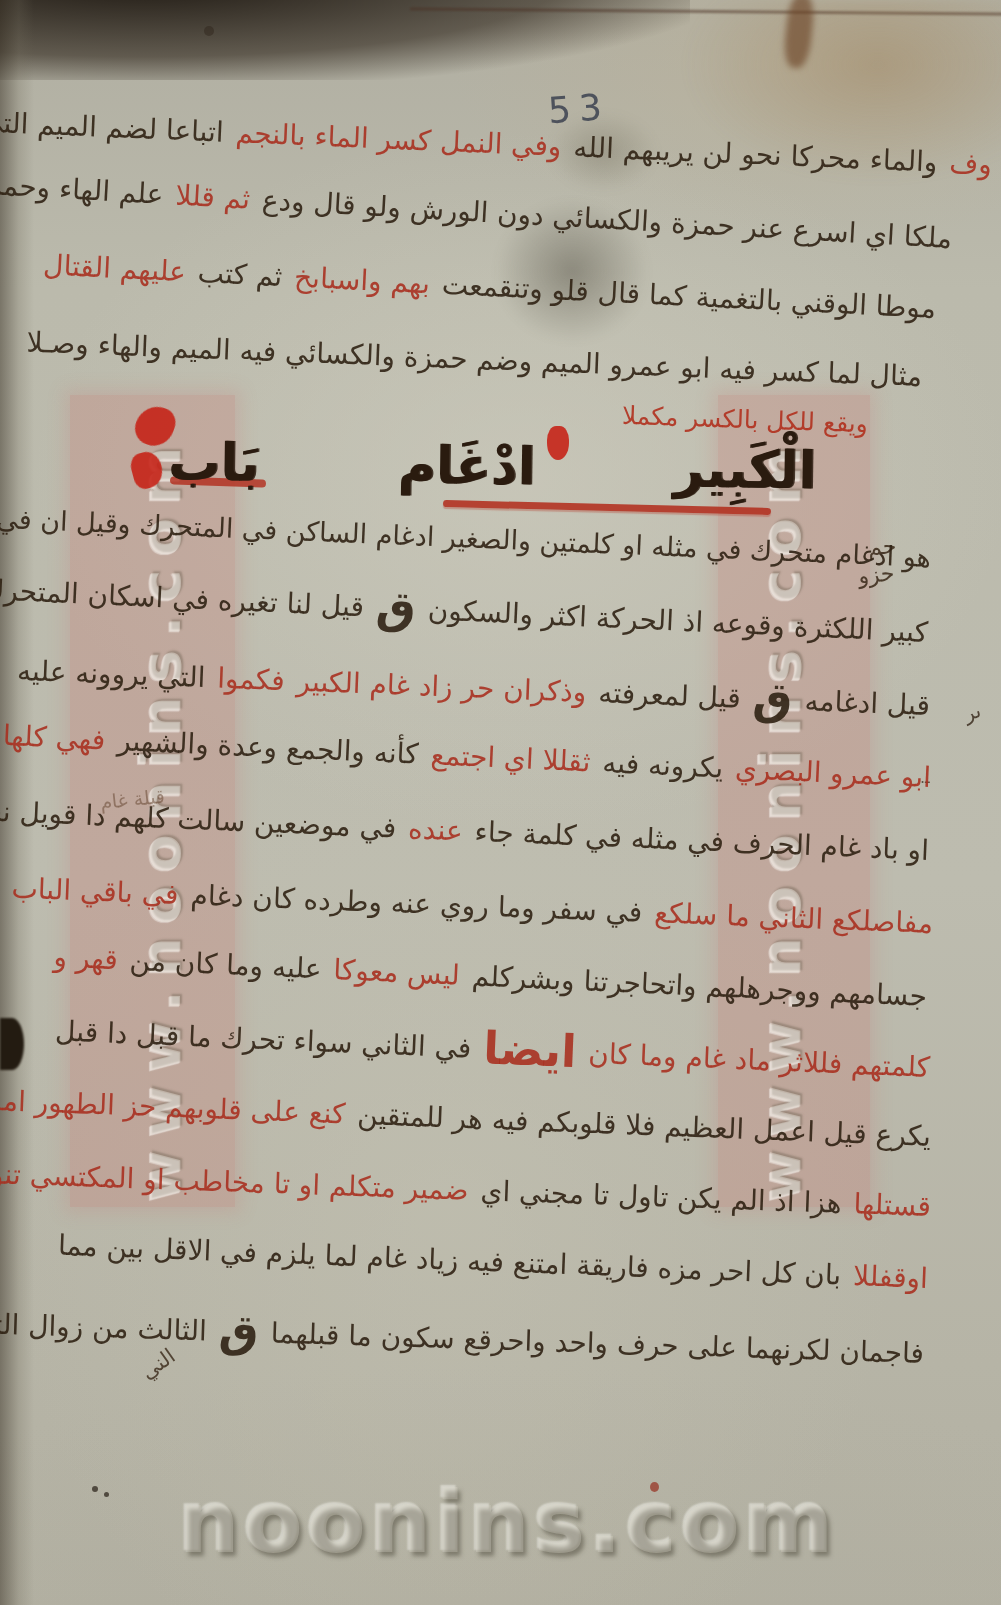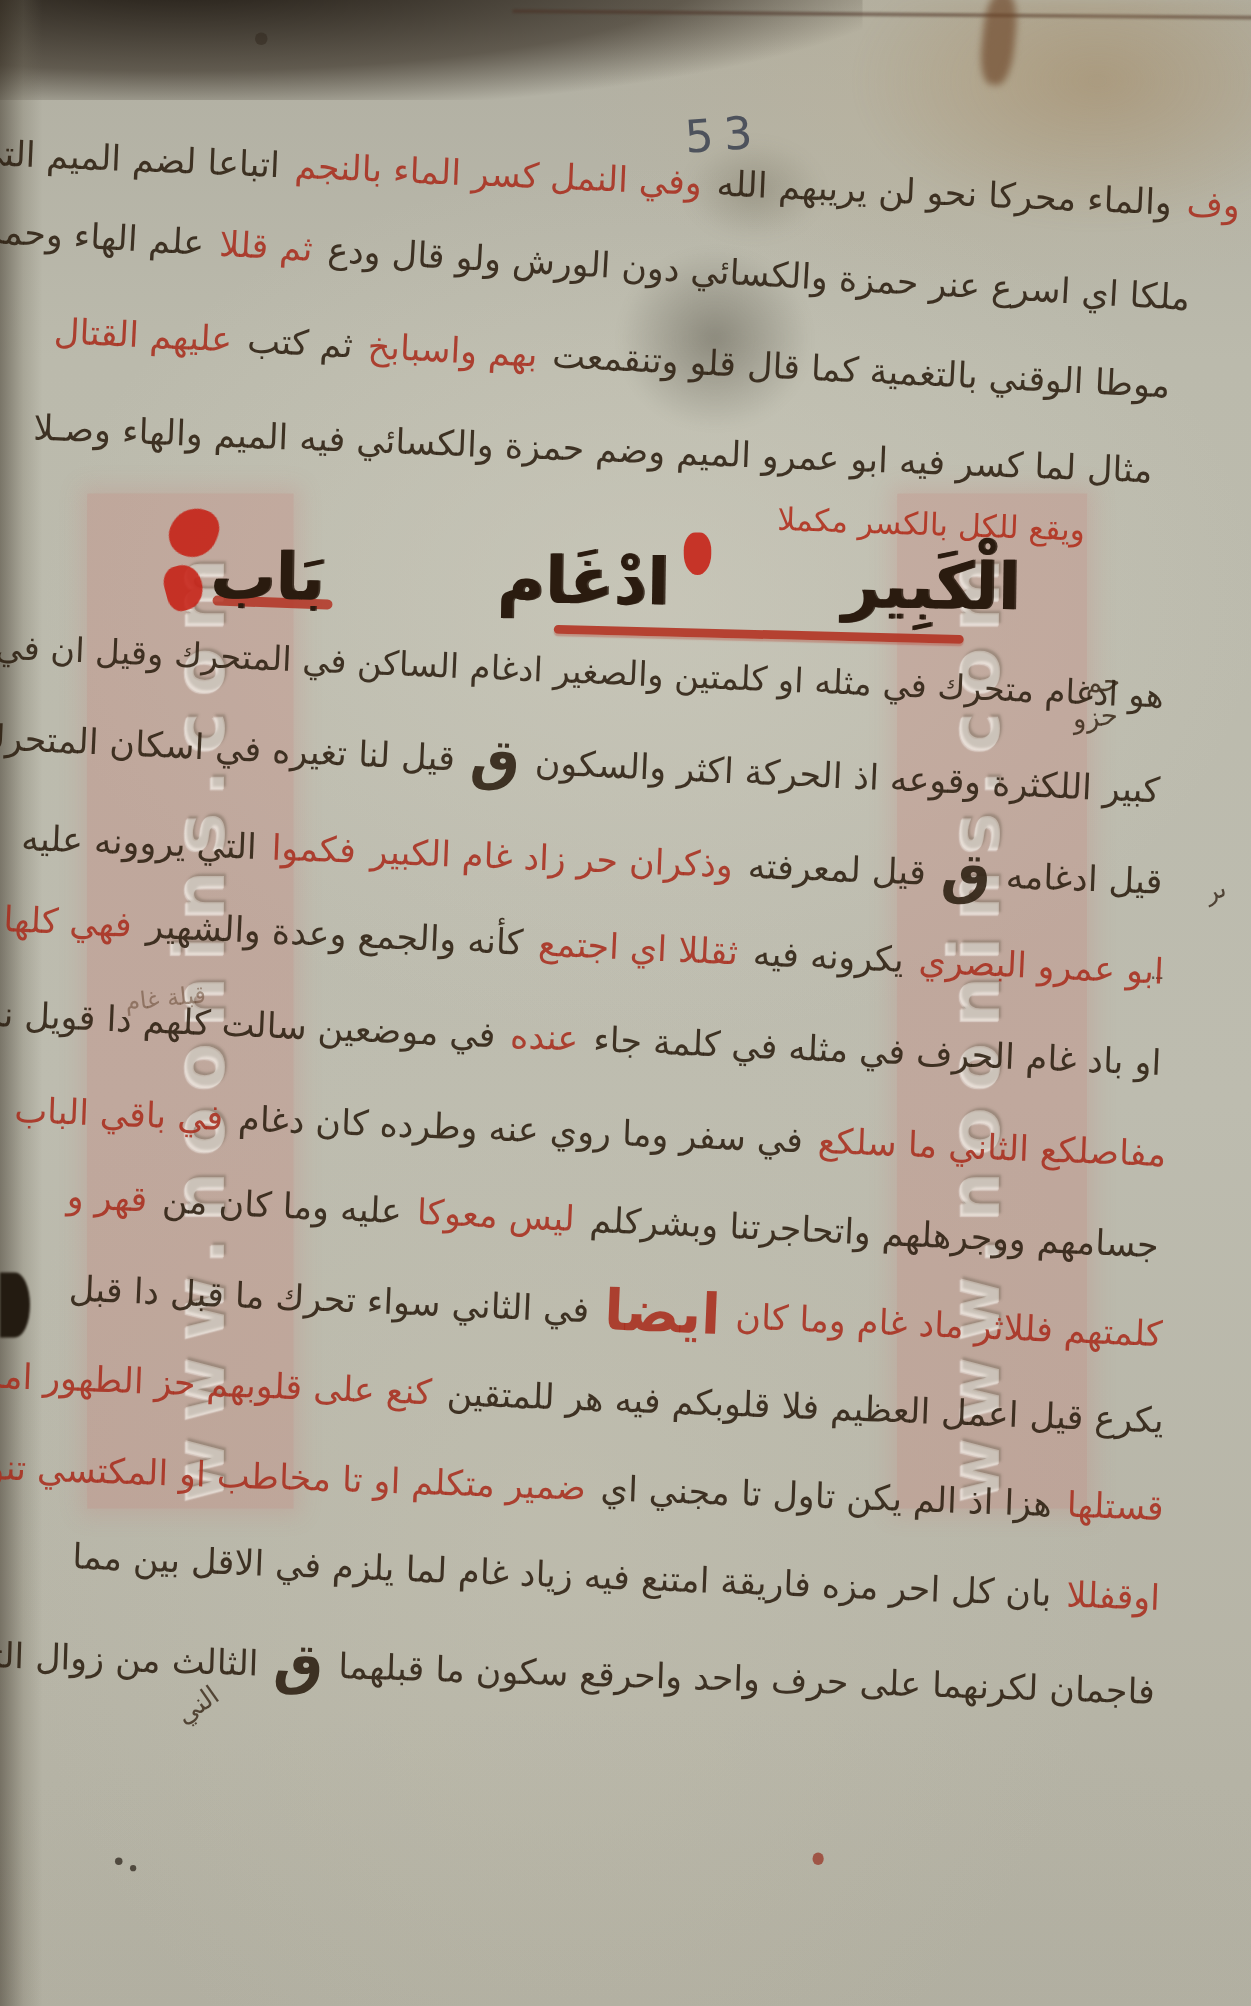--- a/index.html
+++ b/index.html
@@ -203,14 +203,15 @@
       </div>
       <div class="abs line noint" style="left: 96px; top: 1336px; width: 828px; font-size: 28px; transform: rotate(1.8deg);">
         <span class="seg seg-black">فاجمان لكرنهما على حرف واحد واحرقع سكون ما قبلهما</span>
         <span class="seg seg-black seg-big">ق</span>
         <span class="seg seg-black">الثالث من زوال التنوين</span>
       </div>
     </div>
 
   <div class="abs catchword noint">الني</div>
 
+  <div class="abs bwm noint">noonins.com</div>
 
 </div>
 
 </body></html>

